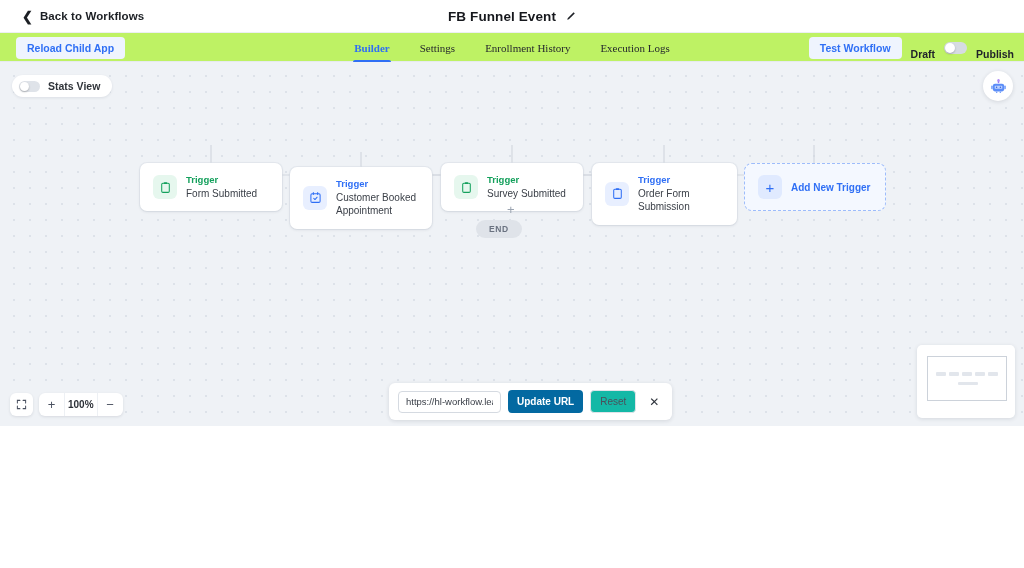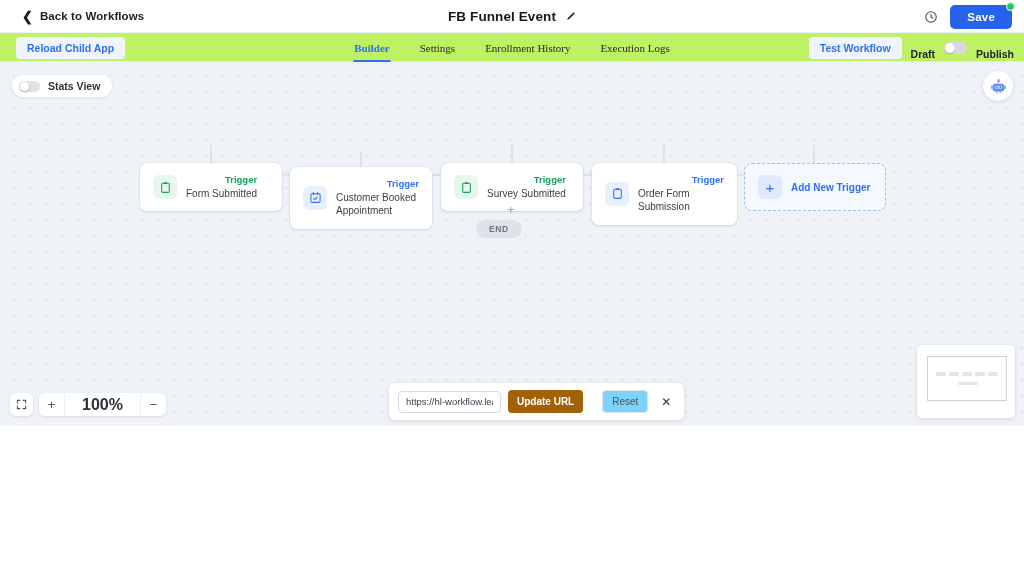--- a/index.html
+++ b/index.html
@@ -127,21 +127,21 @@
     box-shadow: 0 1px 3px rgba(30,40,60,.10), 0 0 0 1px rgba(220,226,234,.55);
     display: flex; align-items: center; gap: 9px;
     padding: 11px 13px; cursor: pointer;
   }
   .node-icon {
     width: 24px; height: 24px; border-radius: 6px; flex: none;
     display: flex; align-items: center; justify-content: center;
   }
   .node-icon.green { background: #e6f7ee; }
   .node-icon.blue  { background: #e8efff; }
-  .node-text { display: flex; flex-direction: column; gap: 1px; align-items: flex-end; }
+  .node-text { display: flex; flex-direction: column; gap: 1px; }
   .node-kind { font-size: 9.5px; font-weight: 700; line-height: 1.25; }
   .node-kind.green { color: #14a05c; }
   .node-kind.blue  { color: #2f6ff5; }
   .node-name { font-size: 10px; color: #3c4149; line-height: 1.35; font-weight: 400; }
 
   .add-node {
     position: absolute; background: #f4f8ff;
     border: 1.4px dashed #9dbcfb; border-radius: 8px;
     display: flex; align-items: center; gap: 9px;
     padding: 11px 13px; cursor: pointer;
@@ -172,45 +172,45 @@
   .zoom-box {
     background: #fff; border-radius: 6px; box-shadow: 0 1px 3px rgba(20,30,50,.11);
     display: flex; align-items: center; height: 23px;
   }
   .zoom-box.single { width: 23px; justify-content: center; cursor: pointer; }
   .zoom-btn {
     width: 25px; height: 23px; display: flex; align-items: center; justify-content: center;
     font-size: 13px; color: #4a5160; cursor: pointer; line-height: 1;
   }
   .zoom-val {
-    font-size: 16px; color: #2d3138; font-weight: 600; padding: 0 17px;
+    font-size: 10px; color: #2d3138; font-weight: 600; padding: 0 3px;
     min-width: 30px; text-align: center; border-left: 1px solid #edf0f4; border-right: 1px solid #edf0f4;
     height: 23px; display: flex; align-items: center; justify-content: center; cursor: pointer;
   }
 
   
   .url-bar {
     position: absolute; left: 389px; bottom: 6px;
     background: #fff; border-radius: 6px; box-shadow: 0 1px 4px rgba(20,30,50,.13);
     display: flex; align-items: center; gap: 7px; padding: 7px 9px;
   }
   .url-input {
     width: 103px; height: 22px; border: 1px solid #d5dae1; border-radius: 4px;
     font-size: 9.5px; color: #3b4049; font-family: inherit; padding: 0 7px;
     outline: none; background: #fff;
   }
   .url-update {
-    background: #a16207; color: #fff; border: none; border-radius: 4px;
+    background: #0369a1; color: #fff; border: none; border-radius: 4px;
     font-size: 10px; font-weight: 700; font-family: inherit;
     padding: 6px 9px; cursor: pointer;
   }
   .url-reset {
-    background: #7dd3fc; color: #4a505a; border: 1px solid #dfe3e9; border-radius: 4px;
+    background: #14b8a6; color: #4a505a; border: 1px solid #dfe3e9; border-radius: 4px;
     font-size: 10px; font-weight: 500; font-family: inherit;
-    padding: 5px 9px; cursor: pointer; margin-left: 12px;
+    padding: 5px 9px; cursor: pointer;
   }
   .url-close {
     width: 18px; height: 18px; display: flex; align-items: center; justify-content: center;
     color: #2f343c; font-size: 12px; cursor: pointer; line-height: 1; margin-left: 2px;
   }
 
   
   .minimap {
     position: absolute; right: 9px; bottom: 8px;
     width: 98px; height: 73px; background: #fff; border-radius: 5px;
@@ -237,32 +237,20 @@
 
     <div class="title-wrap">
       <span class="doc-title">FB Funnel Event</span>
       <span class="pencil-icon">
         <svg width="11" height="11" viewBox="0 0 16 16">
             <path d="M12.5 1.8l1.7 1.7-8.6 8.6-2.3.6.6-2.3z" fill="#1d2026"></path>
           </svg>
       </span>
     </div>
 
-    <div class="topbar-right">
-      <span class="history-icon">
-        <svg width="14" height="14" viewBox="0 0 24 24" fill="none" stroke="#2b3039" stroke-width="1.9">
-          <circle cx="12" cy="12" r="9"></circle>
-            <path d="M12 7.2V12l3 2" stroke-linecap="round"></path>
-        </svg>
-      </span>
-      <span class="save-wrap">
-        <button class="save-btn">Save</button>
-        <span class="save-badge"></span>
-      </span>
-    </div>
   </div>
 
   <div class="subbar">
     <button class="reload-btn">Reload Child App</button>
 
     <div class="tabs">
       <div class="tab active">Builder</div>
       <div class="tab">Settings</div>
       <div class="tab">Enrollment History</div>
       <div class="tab">Execution Logs</div>

